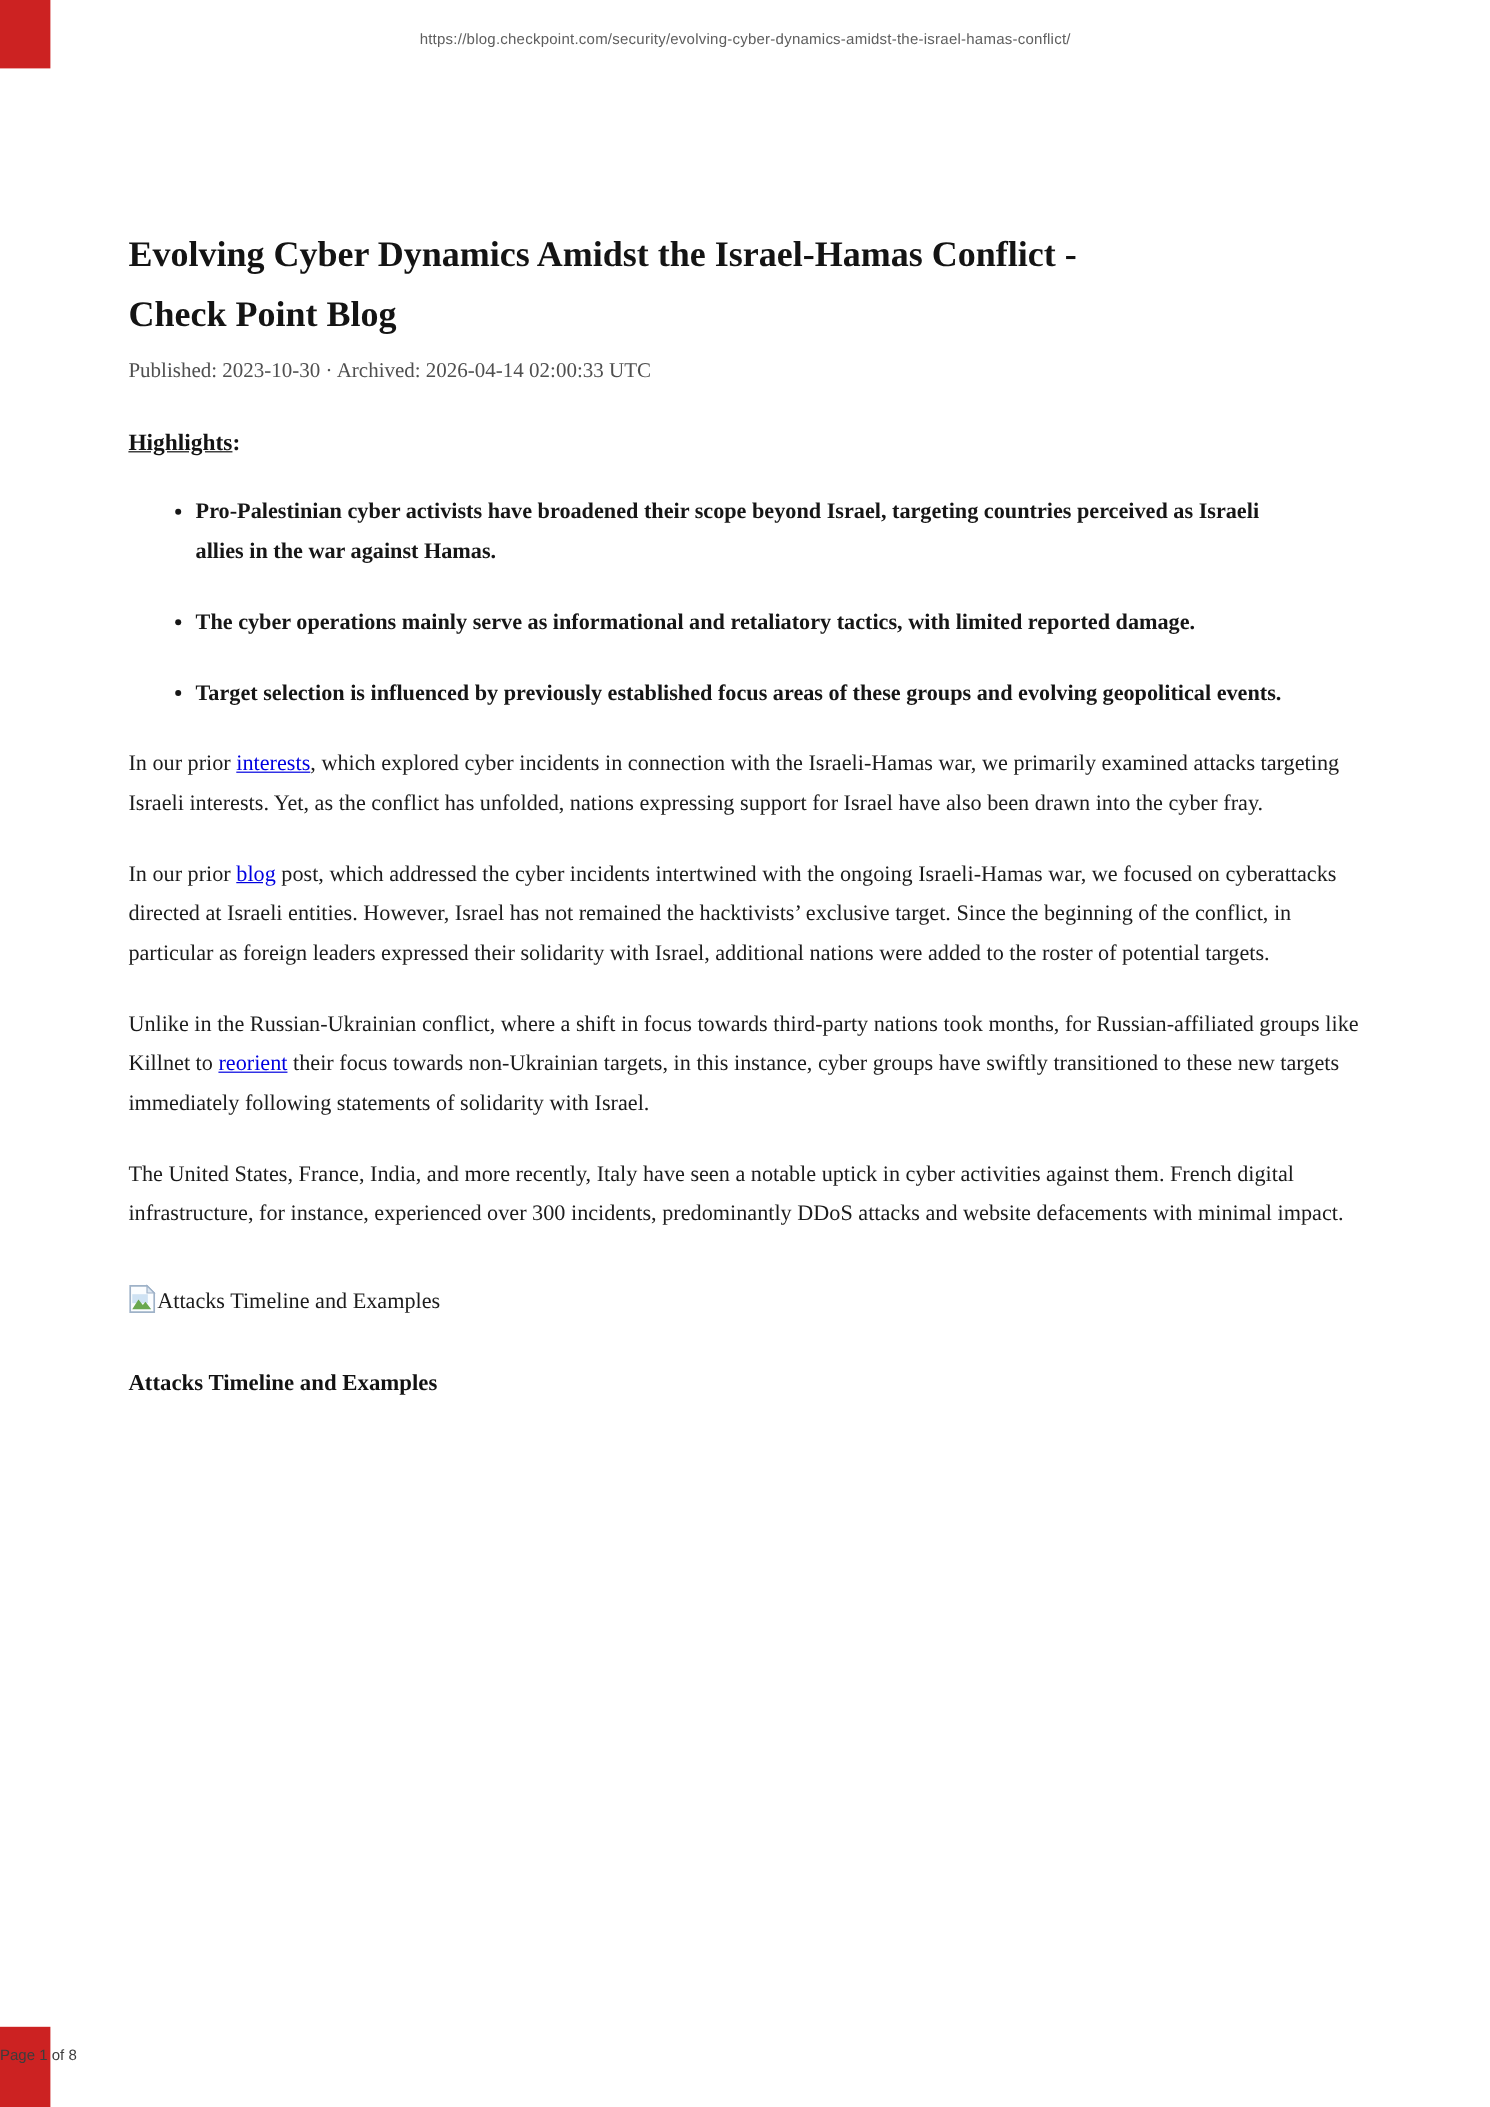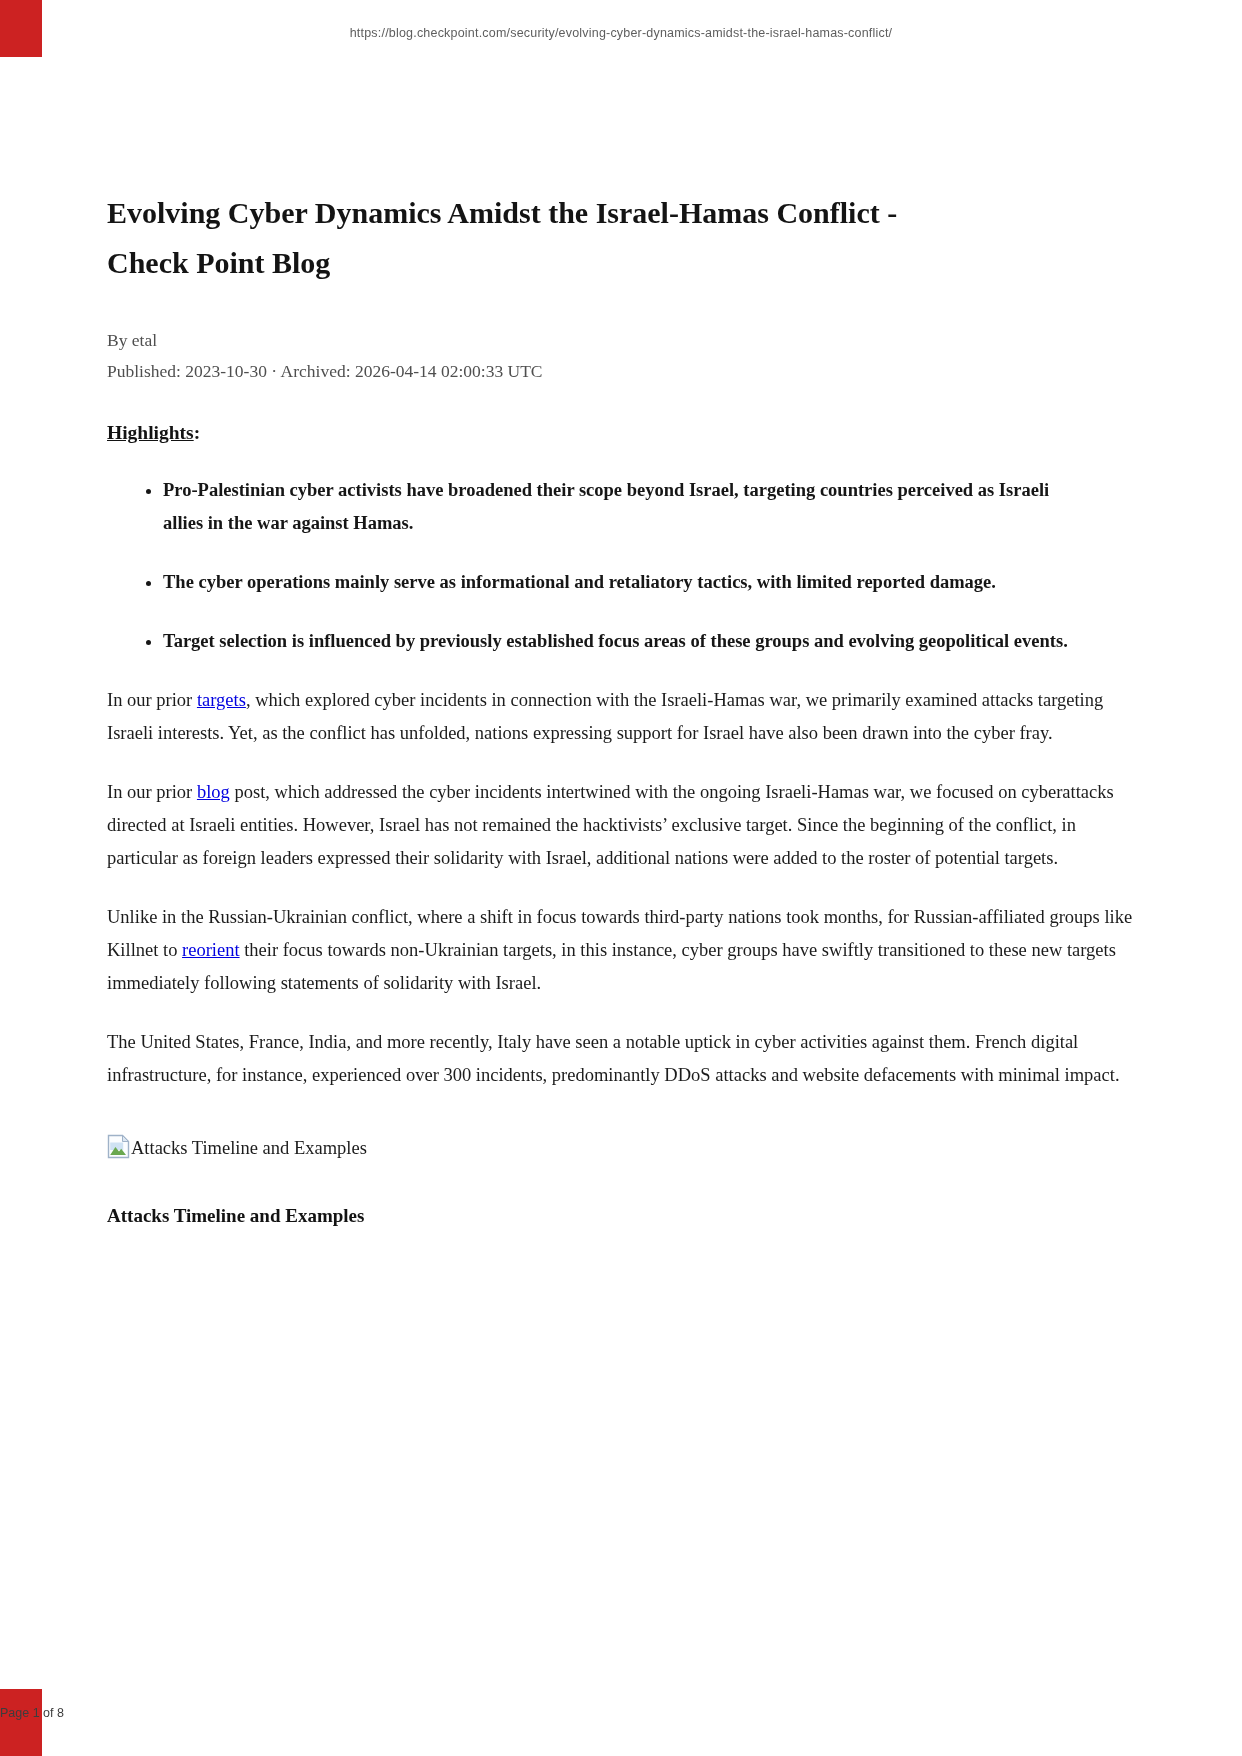--- a/index.html
+++ b/index.html
@@ -94,34 +94,33 @@
 
   <div class="edge-marker top"></div>
   <div class="edge-marker bottom"></div>
 
   <div class="url-line">https://blog.checkpoint.com/security/evolving-cyber-dynamics-amidst-the-israel-hamas-conflict/</div>
 
   <div class="content">
 
     <h1 class="title">Evolving Cyber Dynamics Amidst the Israel-Hamas Conflict - Check Point Blog</h1>
 
-    <div class="byline">By etal</div>
 
     <div class="meta">Published: 2023-10-30 · Archived: 2026-04-14 02:00:33 UTC</div>
 
     <div class="highlights-heading"><span class="hl-label">Highlights</span><span>:</span></div>
 
     <ul class="highlights-list">
       <li>Pro-Palestinian cyber activists have broadened their scope beyond Israel, targeting countries perceived as Israeli allies in the war against Hamas.</li>
       <li>The cyber operations mainly serve as informational and retaliatory tactics, with limited reported damage.</li>
       <li>Target selection is influenced by previously established focus areas of these groups and evolving geopolitical events.</li>
     </ul>
 
 
-    <p class="body-para"><span>In our prior </span><a class="inline-link">targets</a><span>, which explored cyber incidents in connection with the Israeli-Hamas war, we primarily examined attacks targeting Israeli interests. Yet, as the conflict has unfolded, nations expressing support for Israel have also been drawn into the cyber fray.</span></p>
+    <p class="body-para"><span>In our prior </span><a class="inline-link">interests</a><span>, which explored cyber incidents in connection with the Israeli-Hamas war, we primarily examined attacks targeting Israeli interests. Yet, as the conflict has unfolded, nations expressing support for Israel have also been drawn into the cyber fray.</span></p>
 
     <p class="body-para"><span>In our prior </span><a class="inline-link">blog</a><span> post, which addressed the cyber incidents intertwined with the ongoing Israeli-Hamas war, we focused on cyberattacks directed at Israeli entities. However, Israel has not remained the hacktivists’ exclusive target. Since the beginning of the conflict, in particular as foreign leaders expressed their solidarity with Israel, additional nations were added to the roster of potential targets.</span></p>
 
     <p class="body-para"><span>Unlike in the Russian-Ukrainian conflict, where a shift in focus towards third-party nations took months, for Russian-affiliated groups like Killnet to </span><a class="inline-link">reorient</a><span> their focus towards non-Ukrainian targets, in this instance, cyber groups have swiftly transitioned to these new targets immediately following statements of solidarity with Israel.</span></p>
 
 
     <p class="body-para">The United States, France, India, and more recently, Italy have seen a notable uptick in cyber activities against them. French digital infrastructure, for instance, experienced over 300 incidents, predominantly DDoS attacks and website defacements with minimal impact.</p>
 
     <div class="figure-line">
       <svg width="23" height="25" viewBox="0 0 23 25">

